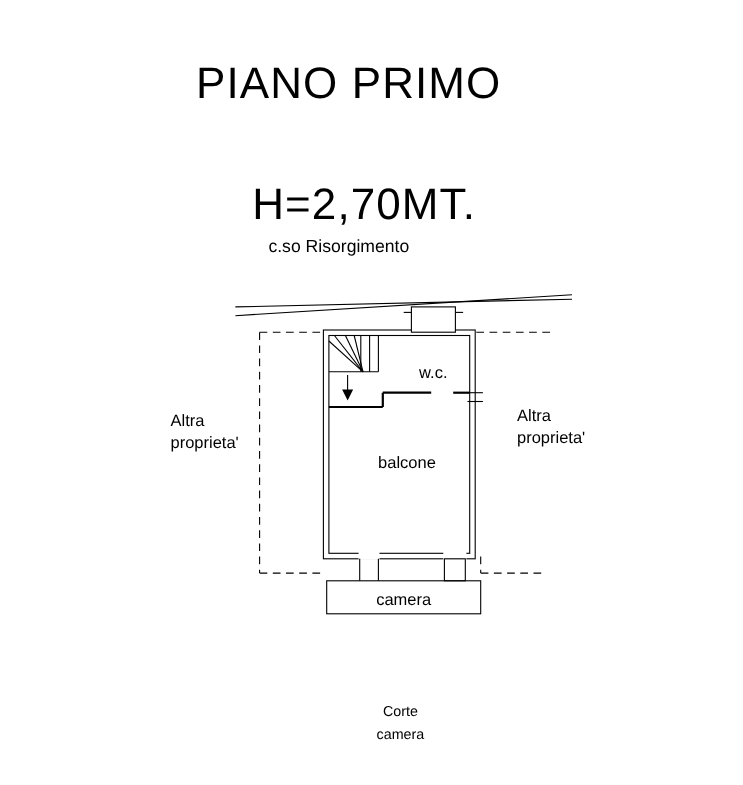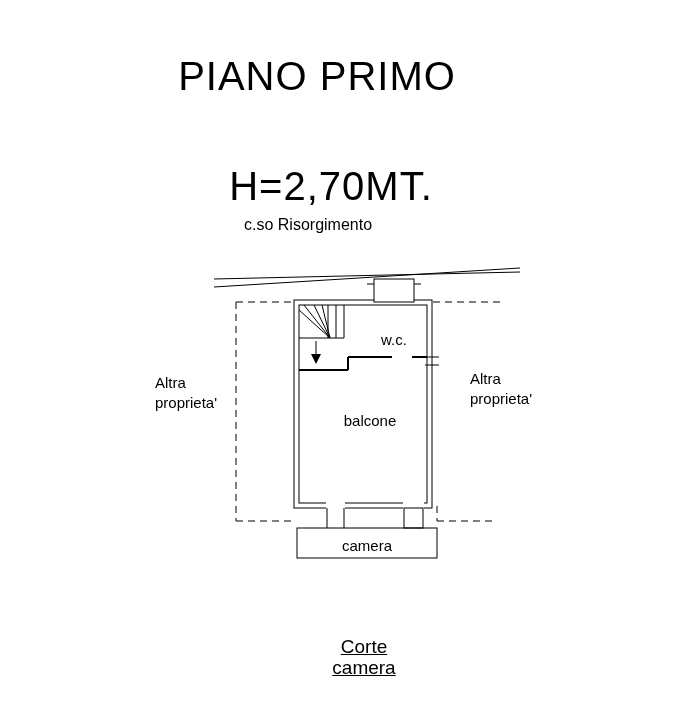--- a/index.html
+++ b/index.html
@@ -18,21 +18,21 @@
   .plan svg { position: absolute; left: 0; top: 0; }
   .t { position: absolute; white-space: pre; color: #000000; }
   .title1 { left: 152px; top: 54px;  width: 330px; text-align: center; font-size: 40px; letter-spacing: 1px; }
   .title2 { left: 166px; top: 132px; width: 330px; text-align: center; font-size: 40px; letter-spacing: 1px; margin-top: 32px; }
   .street { left: 244px; top: 216px; width: 200px; text-align: left; font-size: 16px; }
   .prop-left  { left: 155px; top: 373px; font-size: 15px; line-height: 20px; }
   .prop-right { left: 470px; top: 369px; font-size: 15px; line-height: 20px; }
   .wc      { left: 381px; top: 331px; font-size: 15px; }
   .camera  { left: 320px; top: 412px; width: 100px; text-align: center; font-size: 15px; }
   .balcone { left: 317px; top: 537px; width: 100px; text-align: center; font-size: 15px; }
-  .corte   { left: 314px; top: 636px; width: 100px; text-align: center; font-size: 19px; line-height: 21px; text-decoration: underline; }
+  .corte   { left: 314px; top: 636px; width: 100px; text-align: center; font-size: 13px; line-height: 21px; }
 </style>
 </head>
 <body>
 
 <div class="plan">
 
   <svg width="675" height="714" viewBox="0 0 675 714">
     <g stroke="#000000" fill="none" stroke-width="1">
 
       <g>

